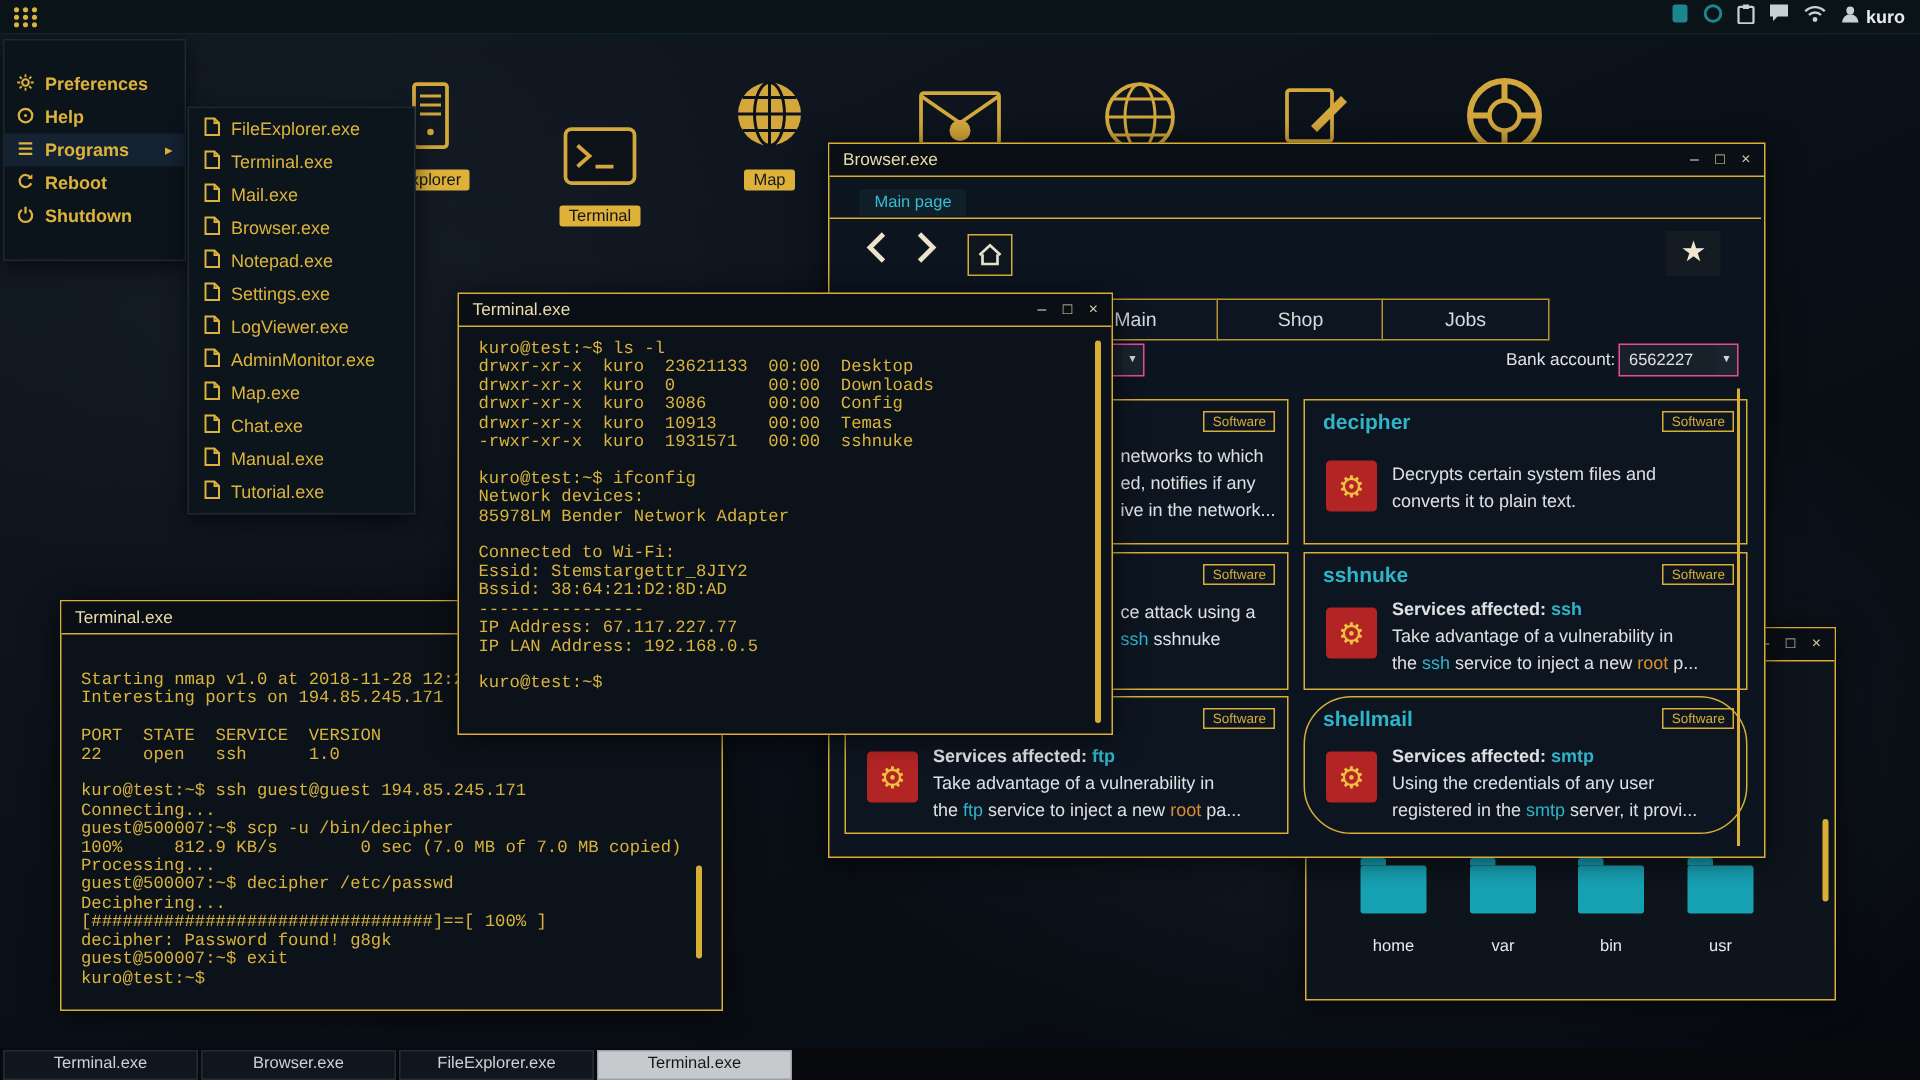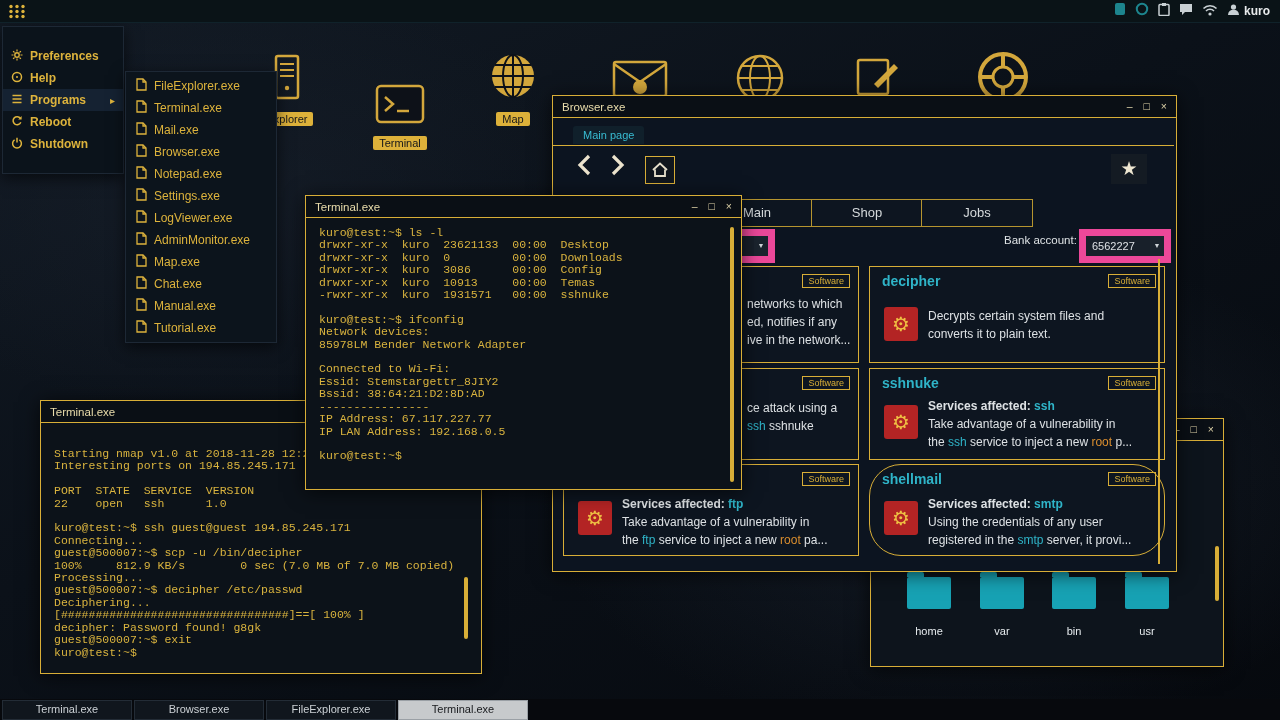--- a/index.html
+++ b/index.html
@@ -52,21 +52,21 @@
   #b-url{position:absolute;left:130px;top:61px;width:412px;height:24px;background:#18202a;border:1px solid #d8ae37;
     display:flex;align-items:center;}
   #b-url input{flex:1;background:transparent;border:none;outline:none;color:#ccd2d6;
     font-family:"DejaVu Sans Mono",monospace;font-size:12px;letter-spacing:.5px;padding:0 8px;}
   #b-refresh{padding-right:6px;display:flex;align-items:center;}
   #b-star{position:absolute;left:558px;top:58px;width:36px;height:30px;background:#141b23;
     color:#efe7d2;font-size:19px;text-align:center;line-height:30px;}
   .btab{position:absolute;top:103px;width:110px;height:26px;border:1px solid #b6952f;background:#0d1520;
     color:#d6dadc;font-size:13px;line-height:26px;text-align:center;}
   #b-banklabel{position:absolute;left:451px;top:138px;font-size:11.5px;color:#dfe3e5;}
-  .ddfield{position:absolute;top:133px;height:20px;background:#18202a;border:7px solid #ec4899;color:#dde1e4;
+  .ddfield{position:absolute;top:133px;height:20px;background:#18202a;border:1px solid #ec4899;color:#dde1e4;
     font-size:11px;line-height:20px;display:flex;}
   .ddval{flex:1;padding:0 6px;}
   .ddarrow{width:14px;background:#1b242e;color:#cfd5d9;font-size:7px;text-align:center;line-height:20px;}
   #b-scroll{position:absolute;left:605px;top:163px;width:2px;height:305px;background:#d8ae37;}
 
   .card{position:absolute;width:294px;background:#0d1520;border:1px solid #d8ae37;}
   .ctitle{position:absolute;left:12px;top:6px;font-size:14px;font-weight:bold;color:#2fb4c8;}
   .badge{position:absolute;top:7px;right:8px;border:1px solid #d8ae37;color:#d8ae37;font-size:9px;padding:1px 5px;}
   .gicon{position:absolute;left:14px;width:34px;height:34px;background:#b32424;border-radius:3px;color:#efc143;
     font-size:20px;line-height:34px;text-align:center;font-family:"DejaVu Sans",sans-serif;}

